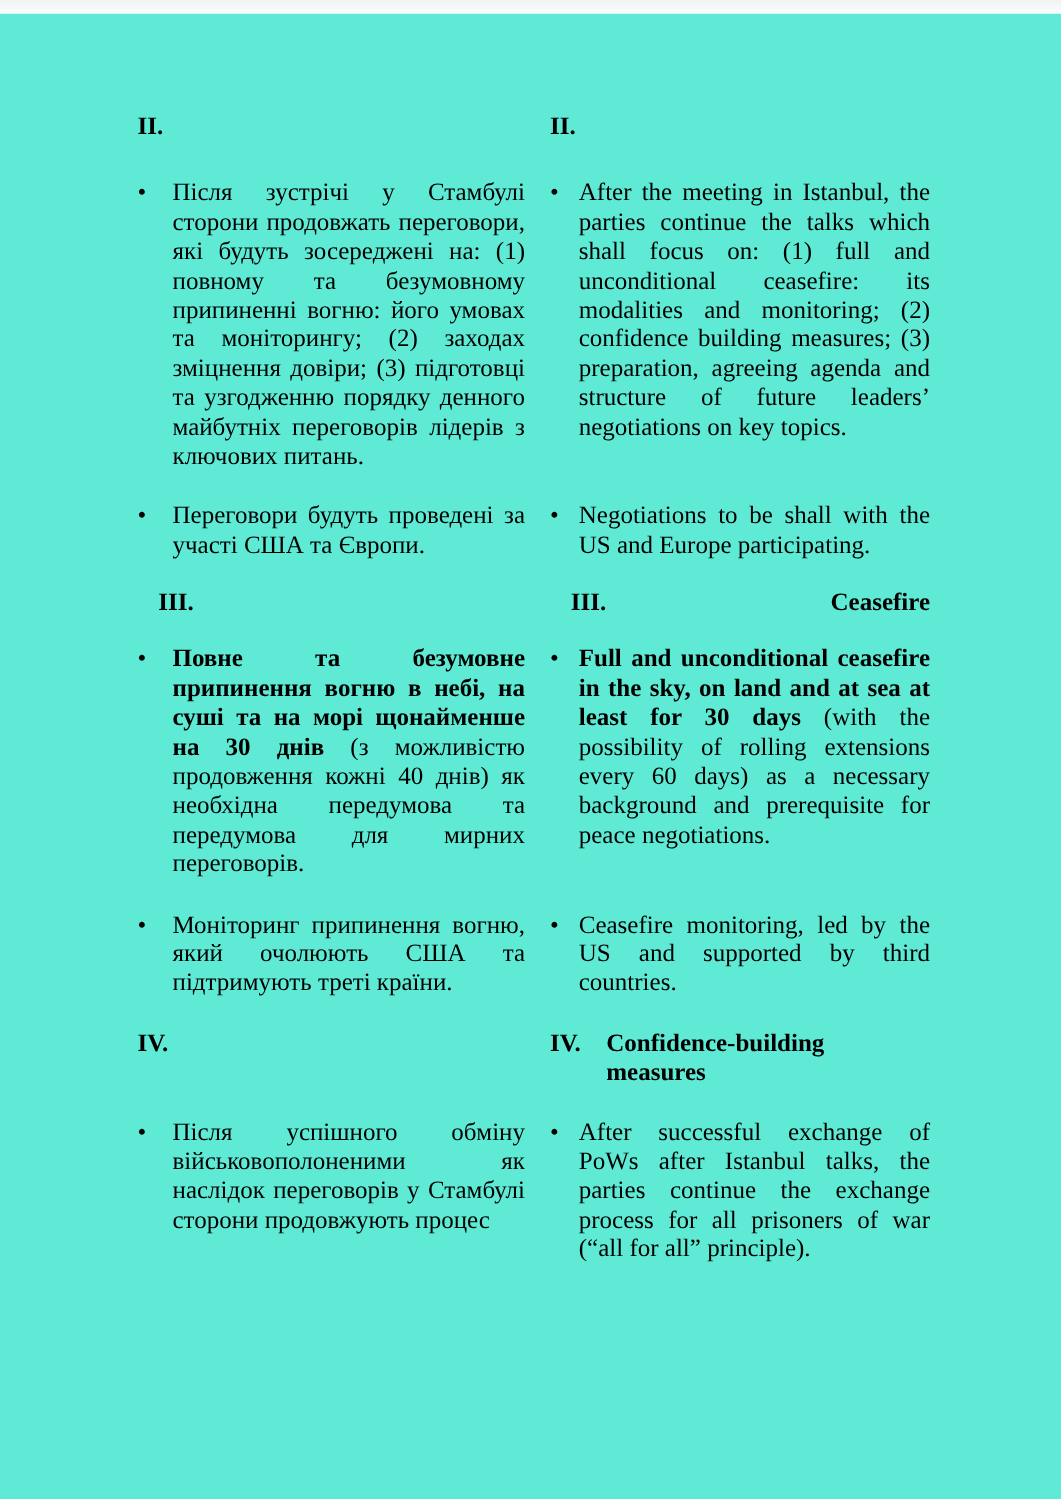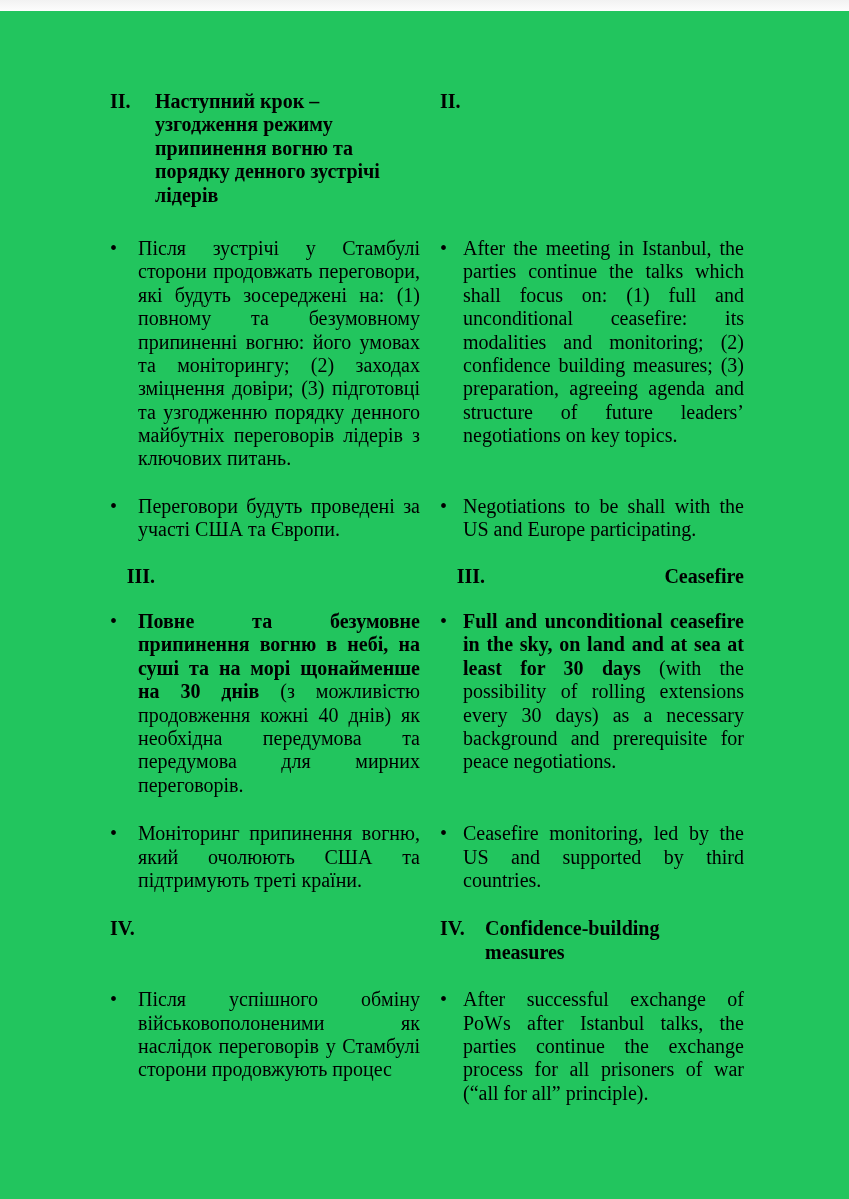--- a/index.html
+++ b/index.html
@@ -4,21 +4,21 @@
 <style>
   html, body {
     margin: 0;
     padding: 0;
     background: #ffffff;
   }
   .page {
     position: relative;
     width: 849px;
     height: 1199px;
-    background: #22c55e;
+    background: #5eead4;
     color: #000000;
     font-family: "Liberation Serif", serif;
     font-size: 20px;
     line-height: 1.17;
     overflow: hidden;
   }
   .top-strip {
     position: absolute;
     top: 0; left: 0; right: 0;
     height: 11px;
@@ -66,21 +66,20 @@
 
 <div class="page">
   <div class="top-strip"></div>
 
   <div class="doc">
 
     <div class="row mb30">
       <div class="cell-l">
         <div class="heading">
           <span class="h-num">II.</span>
-          <span class="h-text">Наступний крок – узгодження режиму припинення вогню та порядку денного зустрічі лідерів</span>
         </div>
       </div>
       <div class="cell-r">
         <div class="heading">
           <span class="h-num">II.</span>
         </div>
       </div>
     </div>
 
     <div class="row mb24">
@@ -130,21 +129,21 @@
     <div class="row mb25">
       <div class="cell-l">
         <div class="bullet">
           <span class="b-marker">•</span>
           <span class="b-text"><span class="bold">Повне та безумовне припинення вогню в небі, на суші та на морі щонайменше на 30 днів</span><span> (з можливістю продовження кожні 40 днів) як необхідна передумова та передумова для мирних переговорів.</span></span>
         </div>
       </div>
       <div class="cell-r">
         <div class="bullet">
           <span class="b-marker">•</span>
-          <span class="b-text"><span class="bold">Full and unconditional ceasefire in the sky, on land and at sea at least for 30 days</span><span> (with the possibility of rolling extensions every 30 days) as a necessary background and prerequisite for peace negotiations.</span></span>
+          <span class="b-text"><span class="bold">Full and unconditional ceasefire in the sky, on land and at sea at least for 30 days</span><span> (with the possibility of rolling extensions every 60 days) as a necessary background and prerequisite for peace negotiations.</span></span>
         </div>
       </div>
     </div>
 
     <div class="row mb25">
       <div class="cell-l">
         <div class="bullet">
           <span class="b-marker">•</span>
           <span class="b-text">Моніторинг припинення вогню, який очолюють США та підтримують треті країни.</span>
         </div>

